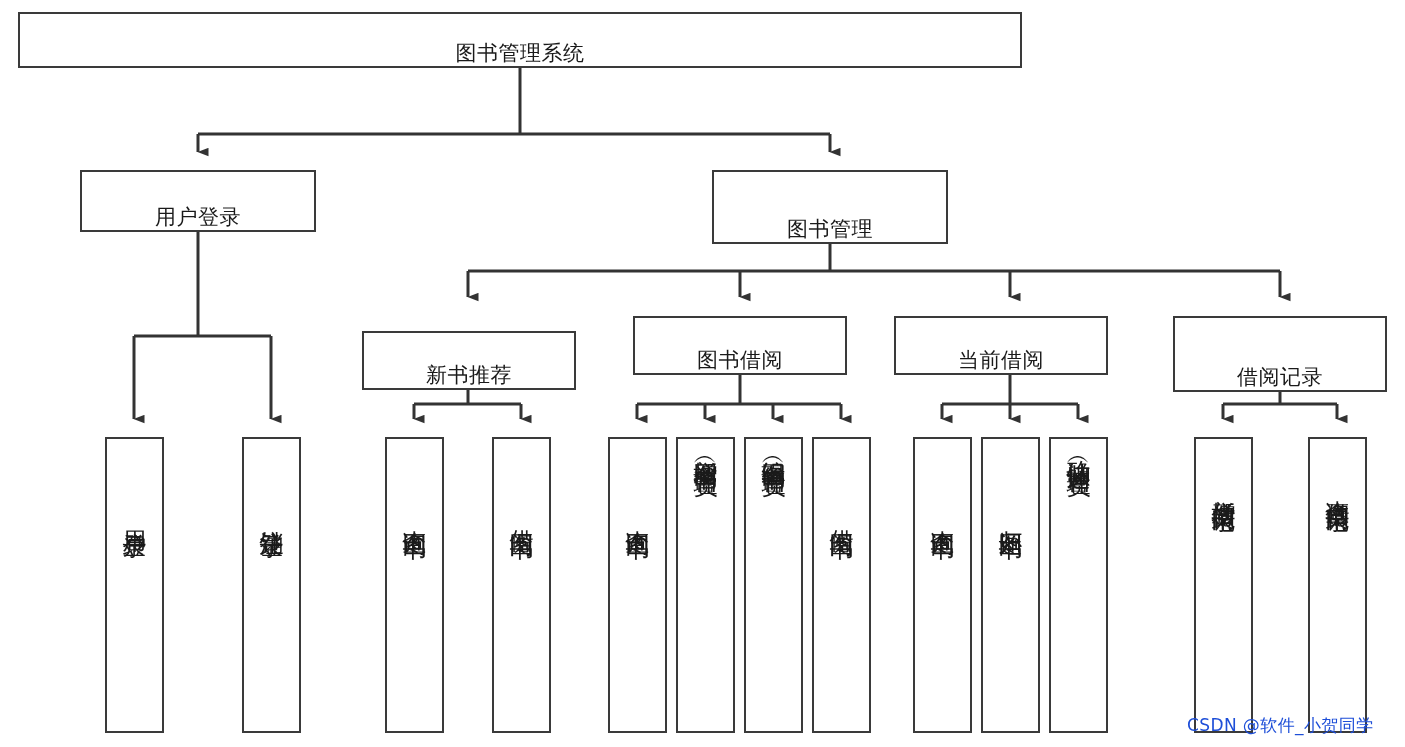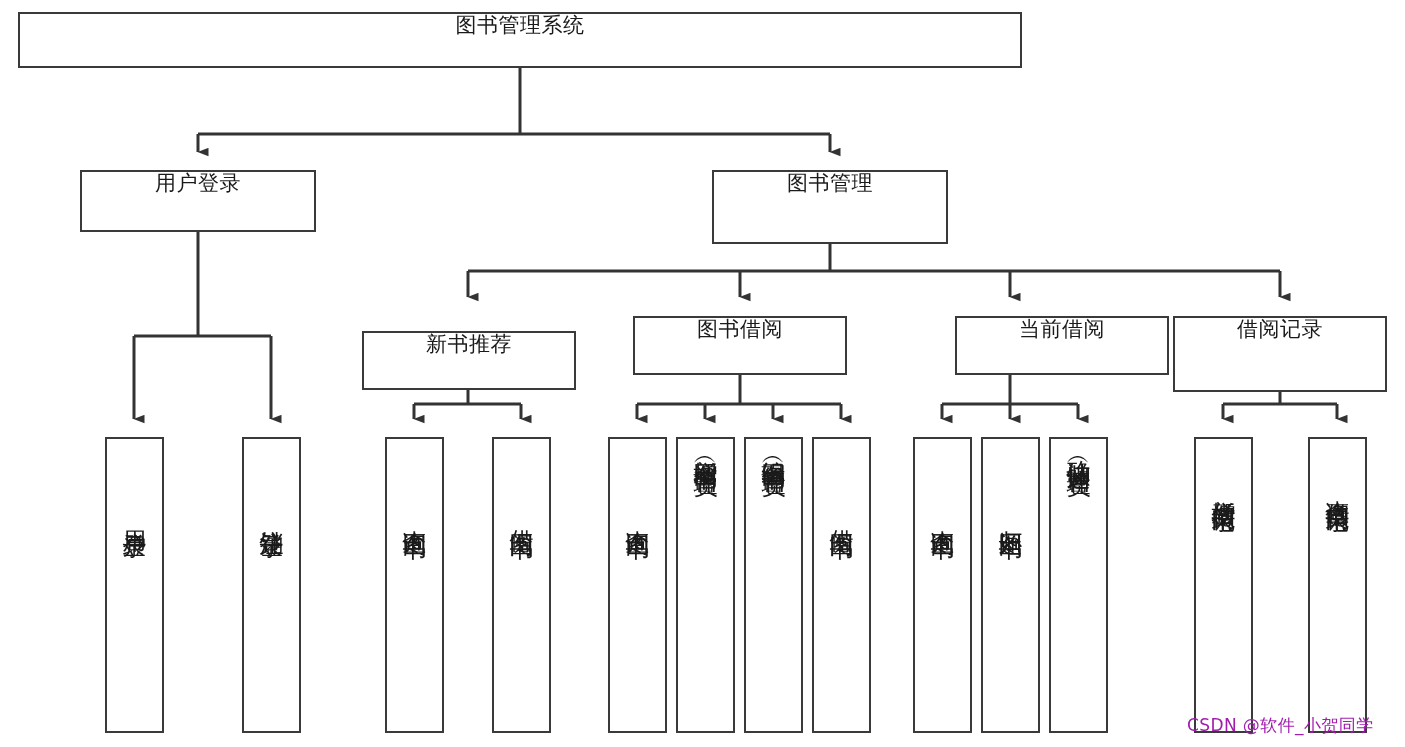--- a/index.html
+++ b/index.html
@@ -26,21 +26,21 @@
     width: 1405px;
     height: 747px;
     pointer-events: none;
   }
   .node {
     position: absolute;
     box-sizing: border-box;
     background: #ffffff;
     border: 2px solid #3a3a3a;
     display: flex;
-    align-items: flex-start;
+    align-items: flex-end;
     justify-content: center;
     overflow: hidden;
   }
   .node .label {
     color: #1a1a1a;
     line-height: 1.12;
     text-align: center;
     white-space: pre-line;
   }
   .node.horiz .label {
@@ -60,21 +60,21 @@
     line-height: 1;
   }
   .node.vert.top-tight {
     padding-top: 2px;
   }
   #watermark {
     position: absolute;
     left: 1187px;
     top: 714px;
     font-size: 17px;
-    color: #a21caf;
+    color: #1d4ed8;
     white-space: nowrap;
     letter-spacing: 0.4px;
   }
 </style>
 </head>
 <body>
 
 <div id="diagram-root">
 
   <svg id="wires" viewBox="0 0 1405 747">
@@ -137,21 +137,21 @@
   <div class="node horiz" style="left:712px; top:170px; width:236px; height:74px;">
     <span class="label">图书管理</span>
   </div>
 
   <div class="node horiz" style="left:362px; top:331px; width:214px; height:59px;">
     <span class="label">新书推荐</span>
   </div>
   <div class="node horiz" style="left:633px; top:316px; width:214px; height:59px;">
     <span class="label">图书借阅</span>
   </div>
-  <div class="node horiz" style="left:955px; top:316px; width:214px; height:59px;">
+  <div class="node horiz" style="left:894px; top:316px; width:214px; height:59px;">
     <span class="label">当前借阅</span>
   </div>
   <div class="node horiz" style="left:1173px; top:316px; width:214px; height:76px;">
     <span class="label">借阅记录</span>
   </div>
 
   <div class="node vert" style="left:105px; top:437px; width:59px; height:296px; padding-top:72px;">
     <span class="label">用户登录</span>
   </div>
   <div class="node vert" style="left:242px; top:437px; width:59px; height:296px; padding-top:72px;">

